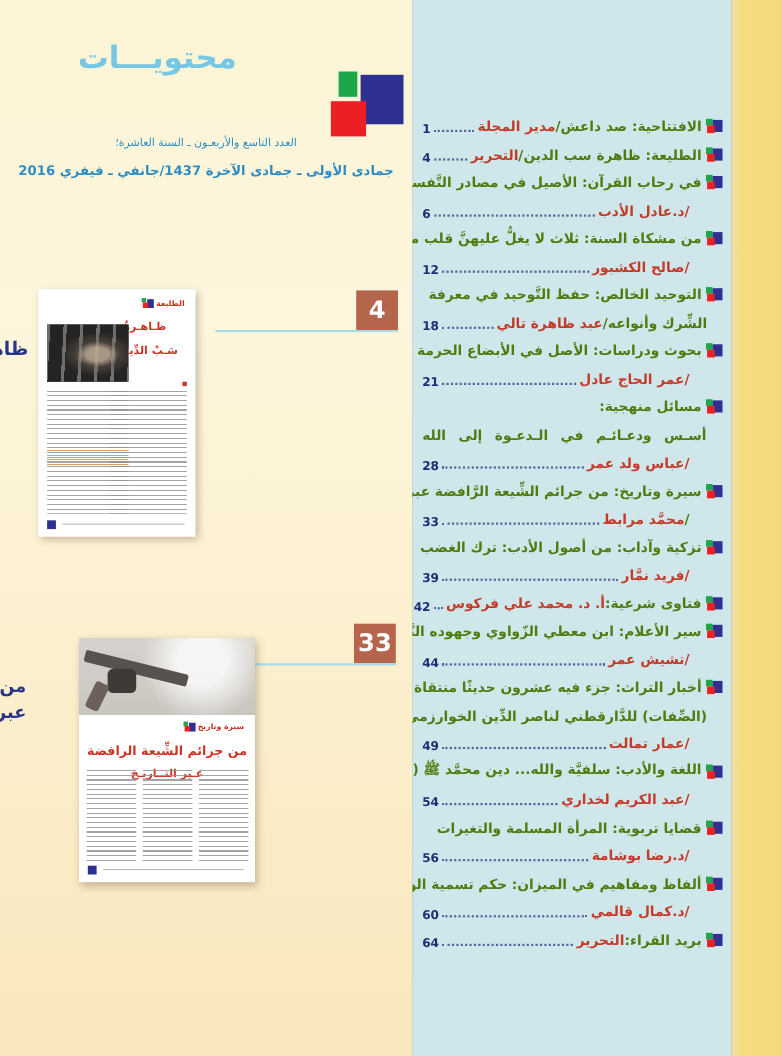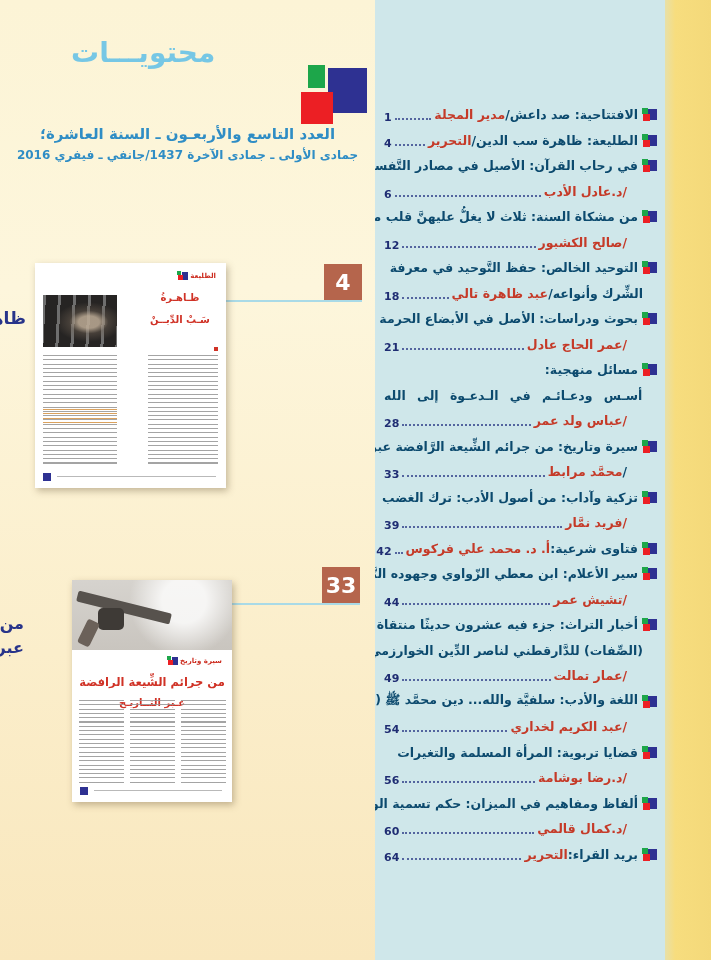--- a/index.html
+++ b/index.html
@@ -14,37 +14,37 @@
       background:linear-gradient(90deg,#e8e0a8 0,#f7dd7e 22%,#f4d97a 100%);}
   
   .brand{position:absolute;top:64px;right:8px;width:66px;height:62px;}
   .brand span{position:absolute;display:block;}
   .brand .sq-blue{right:0;top:4px;width:39px;height:45px;background:#2e3192;}
   .brand .sq-green{left:7px;top:1px;width:17px;height:23px;background:#1da64a;}
   .brand .sq-red{left:0;top:28px;width:32px;height:32px;background:#ec1f24;z-index:2;}
   .main-title{position:absolute;top:36px;right:84px;width:220px;text-align:left;
       font-size:28px;font-weight:bold;color:#76c7e5;white-space:nowrap;}
   .issue-line{position:absolute;top:125px;right:10px;left:10px;text-align:center;
-      color:#2f8dc5;font-weight:bold;font-size:15px;}
+      color:#2f8dc5;font-weight:normal;font-size:10px;}
   .date-line{position:absolute;top:148px;right:10px;left:10px;text-align:center;
       color:#2f8dc5;font-weight:bold;font-size:12px;}
   
   .chip{position:absolute;width:38px;height:36px;background:#b5654c;color:#fff;
       display:flex;align-items:center;justify-content:center;
       font-size:22px;font-weight:bold;direction:ltr;}
   #chip1{left:324px;top:264px;} #chip2{left:322px;top:567px;}
   .cyan-rule{position:absolute;height:2px;background:#a9dae7;}
   #rule1{left:196px;top:300px;width:166px;}
   #rule2{left:196px;top:603px;width:164px;}
   .feature-title{position:absolute;color:#28348a;font-weight:bold;text-align:right;white-space:nowrap;}
   #f1-title{right:349px;top:308px;font-size:17px;}
   #f2-title{right:351px;top:612px;font-size:16px;line-height:24px;}
   
   .thumb{position:absolute;background:#fff;box-shadow:2px 3px 7px rgba(90,70,40,.35);}
-  #thumb1{left:35px;top:263px;width:143px;height:225px;padding-left:48px;}
+  #thumb1{left:35px;top:263px;width:143px;height:225px;}
   #thumb2{left:32px;top:580px;width:160px;height:222px;margin-left:40px;}
   .thumb-section{position:absolute;display:flex;align-items:center;gap:2px;
       color:#cc2b1e;font-size:7px;font-weight:bold;}
   #thumb1 .thumb-section{top:8px;right:10px;}
   #thumb2 .thumb-section{top:76px;right:10px;}
   .tiny-logo{position:relative;width:11px;height:9px;flex:none;}
   .tiny-logo span{position:absolute;display:block;}
   .tiny-logo .sq-blue{right:0;top:1px;width:6px;height:8px;background:#2e3192;}
   .tiny-logo .sq-green{left:0;top:0;width:4px;height:4px;background:#1da64a;}
   .tiny-logo .sq-red{left:1px;bottom:0;width:5px;height:5px;background:#ec1f24;z-index:2;}
@@ -73,21 +73,21 @@
   .t1-dot{position:absolute;right:8px;top:84px;width:4px;height:4px;background:#d03226;}
   .t2-col1{right:6px;top:120px;width:45px;height:84px;}
   .t2-col2{right:57px;top:120px;width:45px;height:84px;}
   .t2-col3{right:108px;top:120px;width:45px;height:84px;}
   .thumb-footer{position:absolute;left:8px;right:8px;bottom:7px;height:8px;}
   .thumb-footer .foot-sq{position:absolute;left:0;top:0;width:8px;height:8px;background:#2e3192;}
   .thumb-footer .foot-line{position:absolute;left:14px;right:2px;top:3px;height:1px;background:#b9b9b9;}
   
   .toc-line{display:flex;align-items:center;height:25.5px;font-size:12.5px;font-weight:bold;
       white-space:nowrap;direction:rtl;}
-  .toc-line .navy{color:#0c4a6e;}
+  .toc-line .navy{color:#4d7c0f;}
   .toc-line .red{color:#c53a28;}
   .mini-logo{position:relative;width:15px;height:13px;margin-left:4px;flex:none;}
   .mini-logo span{position:absolute;display:block;}
   .mini-logo .sq-blue{right:0;top:1px;width:9px;height:11px;background:#2e3192;}
   .mini-logo .sq-green{left:0;top:0;width:6px;height:6px;background:#1da64a;}
   .mini-logo .sq-red{left:1px;bottom:0;width:7px;height:7px;background:#ec1f24;z-index:2;}
   .leader{flex:1;min-width:8px;border-bottom:2px dotted #2c3a86;margin:0 3px;height:1px;
       transform:translateY(4px);opacity:.75;}
   .pagenum{color:#1f2d73;font-size:11px;font-weight:bold;direction:ltr;transform:translateY(3px);}
   .spread{word-spacing:7px;}

